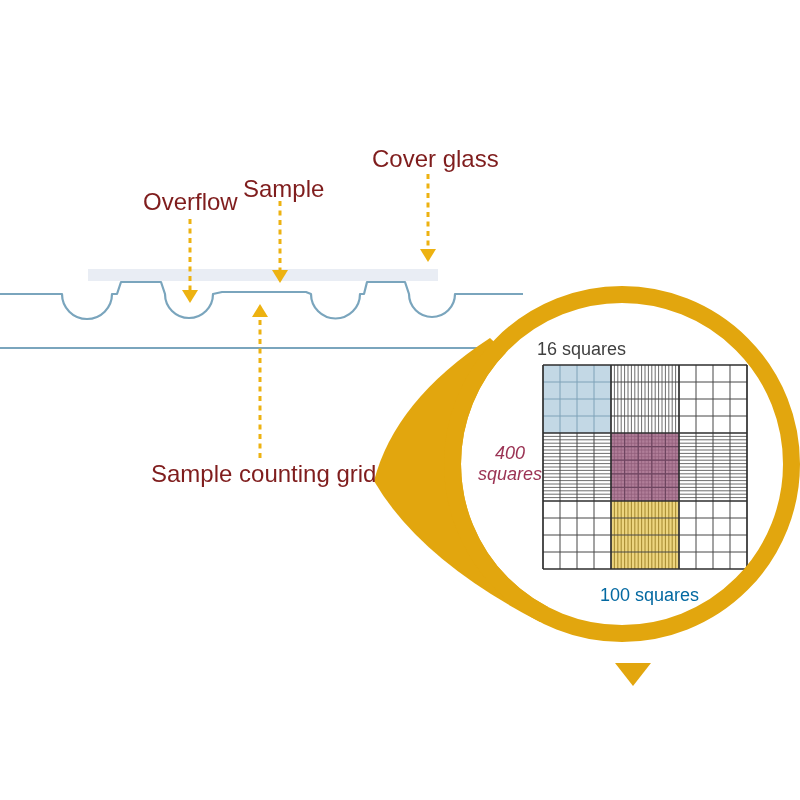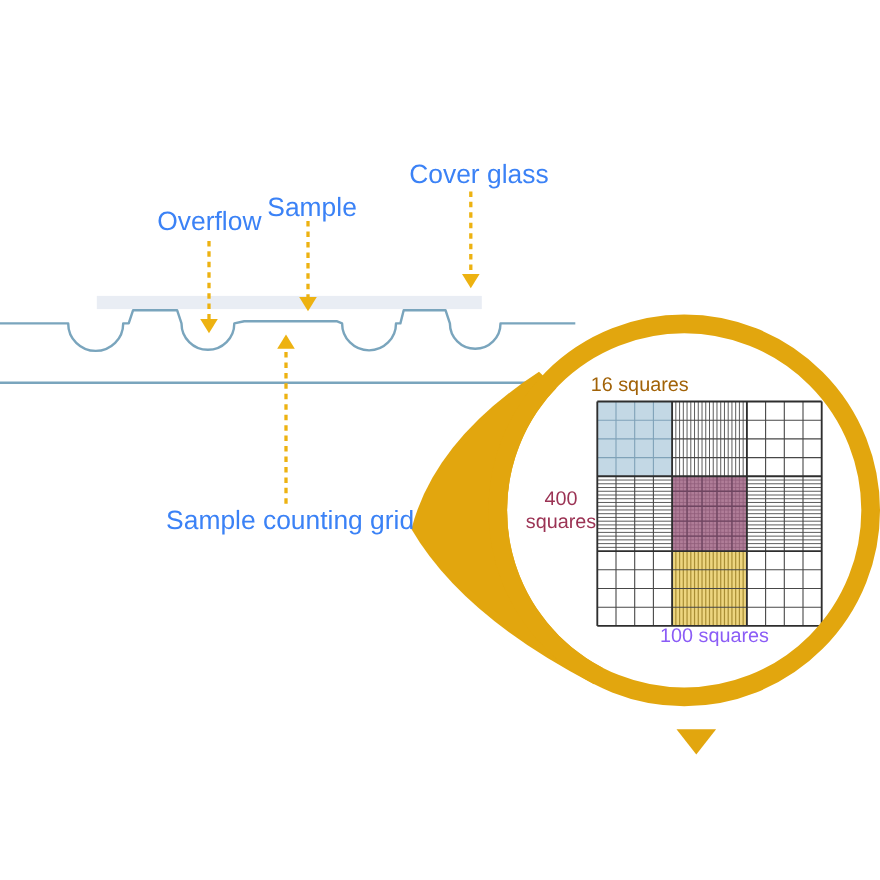--- a/index.html
+++ b/index.html
@@ -2,29 +2,29 @@
 <html><head>
 <meta charset="utf-8">
 <style>
   html,body { margin:0; padding:0; background:#fff; }
   #stage {
     position:relative; width:800px; height:800px;
     background:#fff; overflow:hidden;
     font-family:"Liberation Sans", sans-serif;
   }
   #art { position:absolute; left:0; top:0; }
-  .lbl { position:absolute; color:#3b82f6; line-height:1.05; white-space:nowrap; }
+  .lbl { position:absolute; color:#7f1d1d; line-height:1.05; white-space:nowrap; }
   #cover-glass-label { left:372px; top:146px; font-size:24px; }
   #sample-label      { left:243px; top:176px; font-size:24px; }
   #overflow-label    { left:143px; top:189px; font-size:24px;text-align:center; }
   #etched-label      { left:151px; top:461px; font-size:24px; }
   #improved-label    { left:522px; top:690px; width:222px; text-align:center; font-size:23px; }
   #s16  { left:537px; top:340px; font-size:18px; }
   #s400 { left:468px; top:443px; width:84px; text-align:center; font-size:18px;
-          line-height:21px; white-space:pre-line; }
+          line-height:21px; white-space:pre-line;font-style:italic; }
   #s100 { left:600px; top:569px; font-size:18px; }
 </style>
 </head>
 <body>
 
 <div id="stage">
 
   <svg id="art" width="800" height="800" viewBox="0 0 800 800">
 
     <rect x="88" y="269" width="350" height="12" fill="#E9EDF4"></rect>
@@ -237,17 +237,17 @@
     <circle cx="622" cy="464" r="169.5" fill="none" stroke-width="17" stroke="#E2A60E"></circle>
 
     <polygon points="615,663 651,663 633,686" fill="#E2A60E"></polygon>
   </svg>
 
   <div class="lbl" id="cover-glass-label">Cover glass</div>
   <div class="lbl" id="sample-label">Sample</div>
   <div class="lbl" id="overflow-label">Overflow</div>
   <div class="lbl" id="etched-label">Sample counting grid</div>
 
-  <div class="lbl" id="s16" style="color: #a16207;">16 squares</div>
+  <div class="lbl" id="s16" style="color: #404040;">16 squares</div>
   <div class="lbl" id="s400" style="color: rgb(155, 51, 84);">400
 squares</div>
-  <div class="lbl" id="s100" style="color: #8b5cf6;">100 squares</div>
+  <div class="lbl" id="s100" style="color: #0369a1; margin-top: 17px;">100 squares</div>
 </div>
 
 </body></html>

